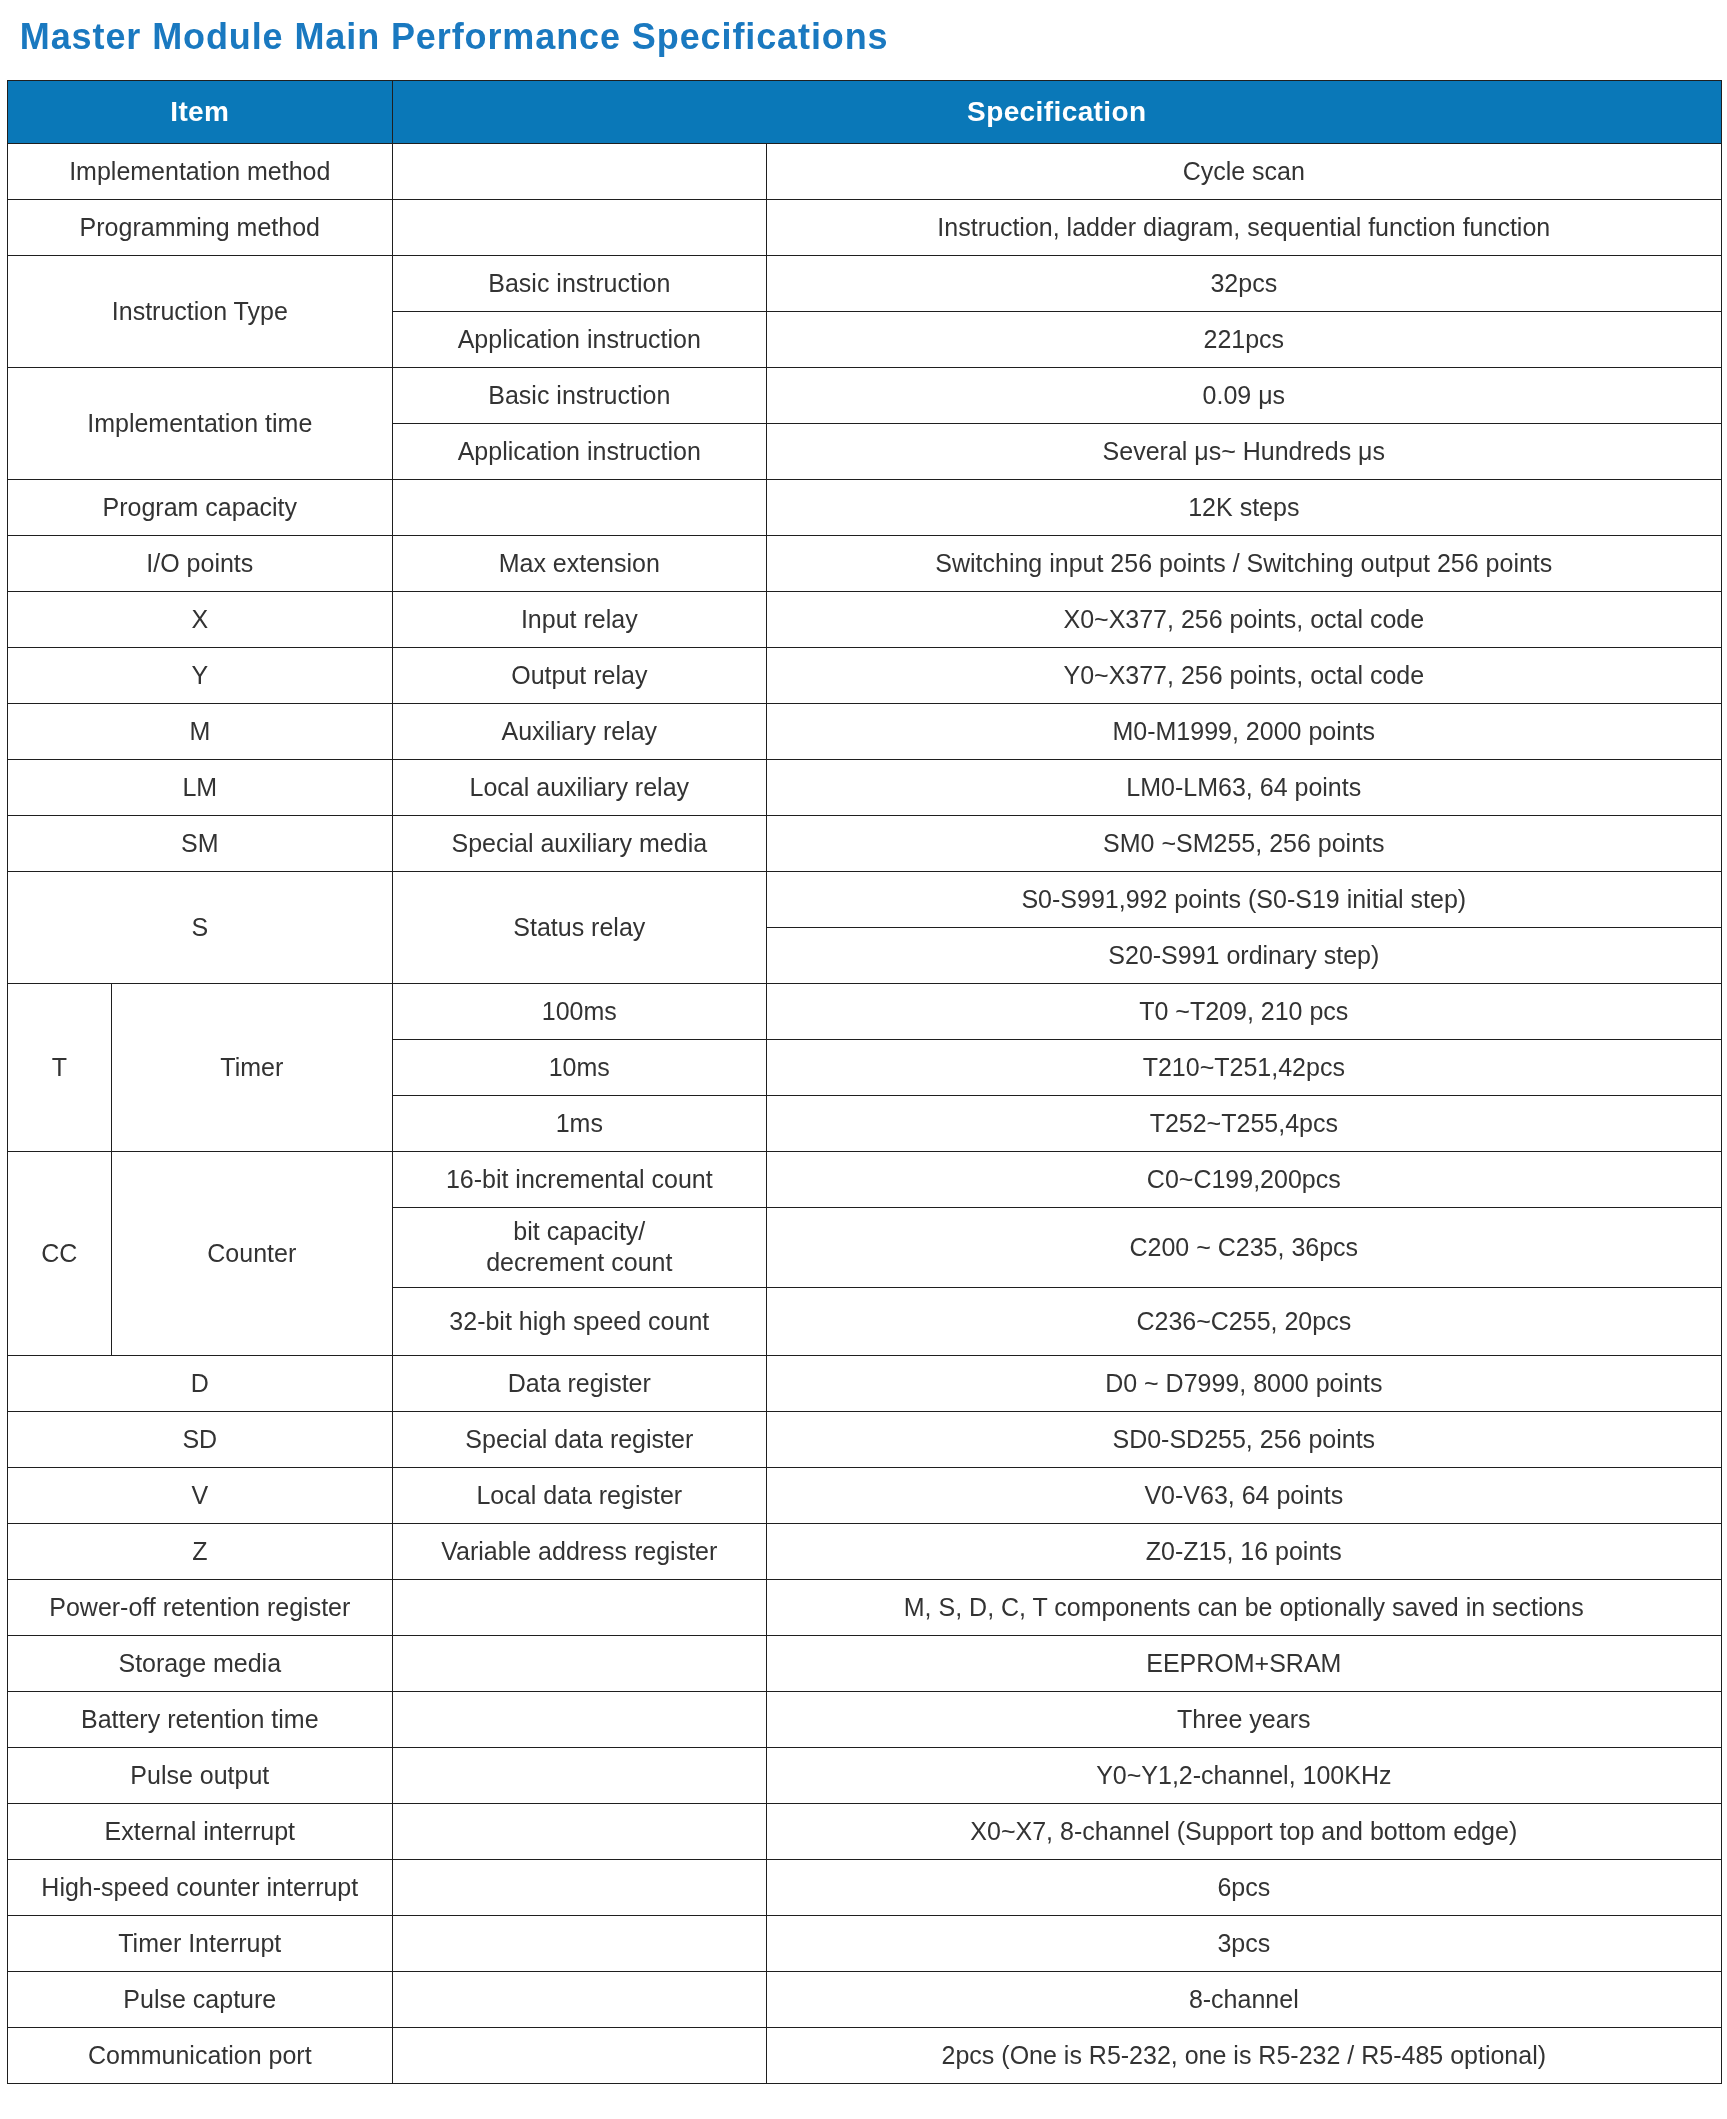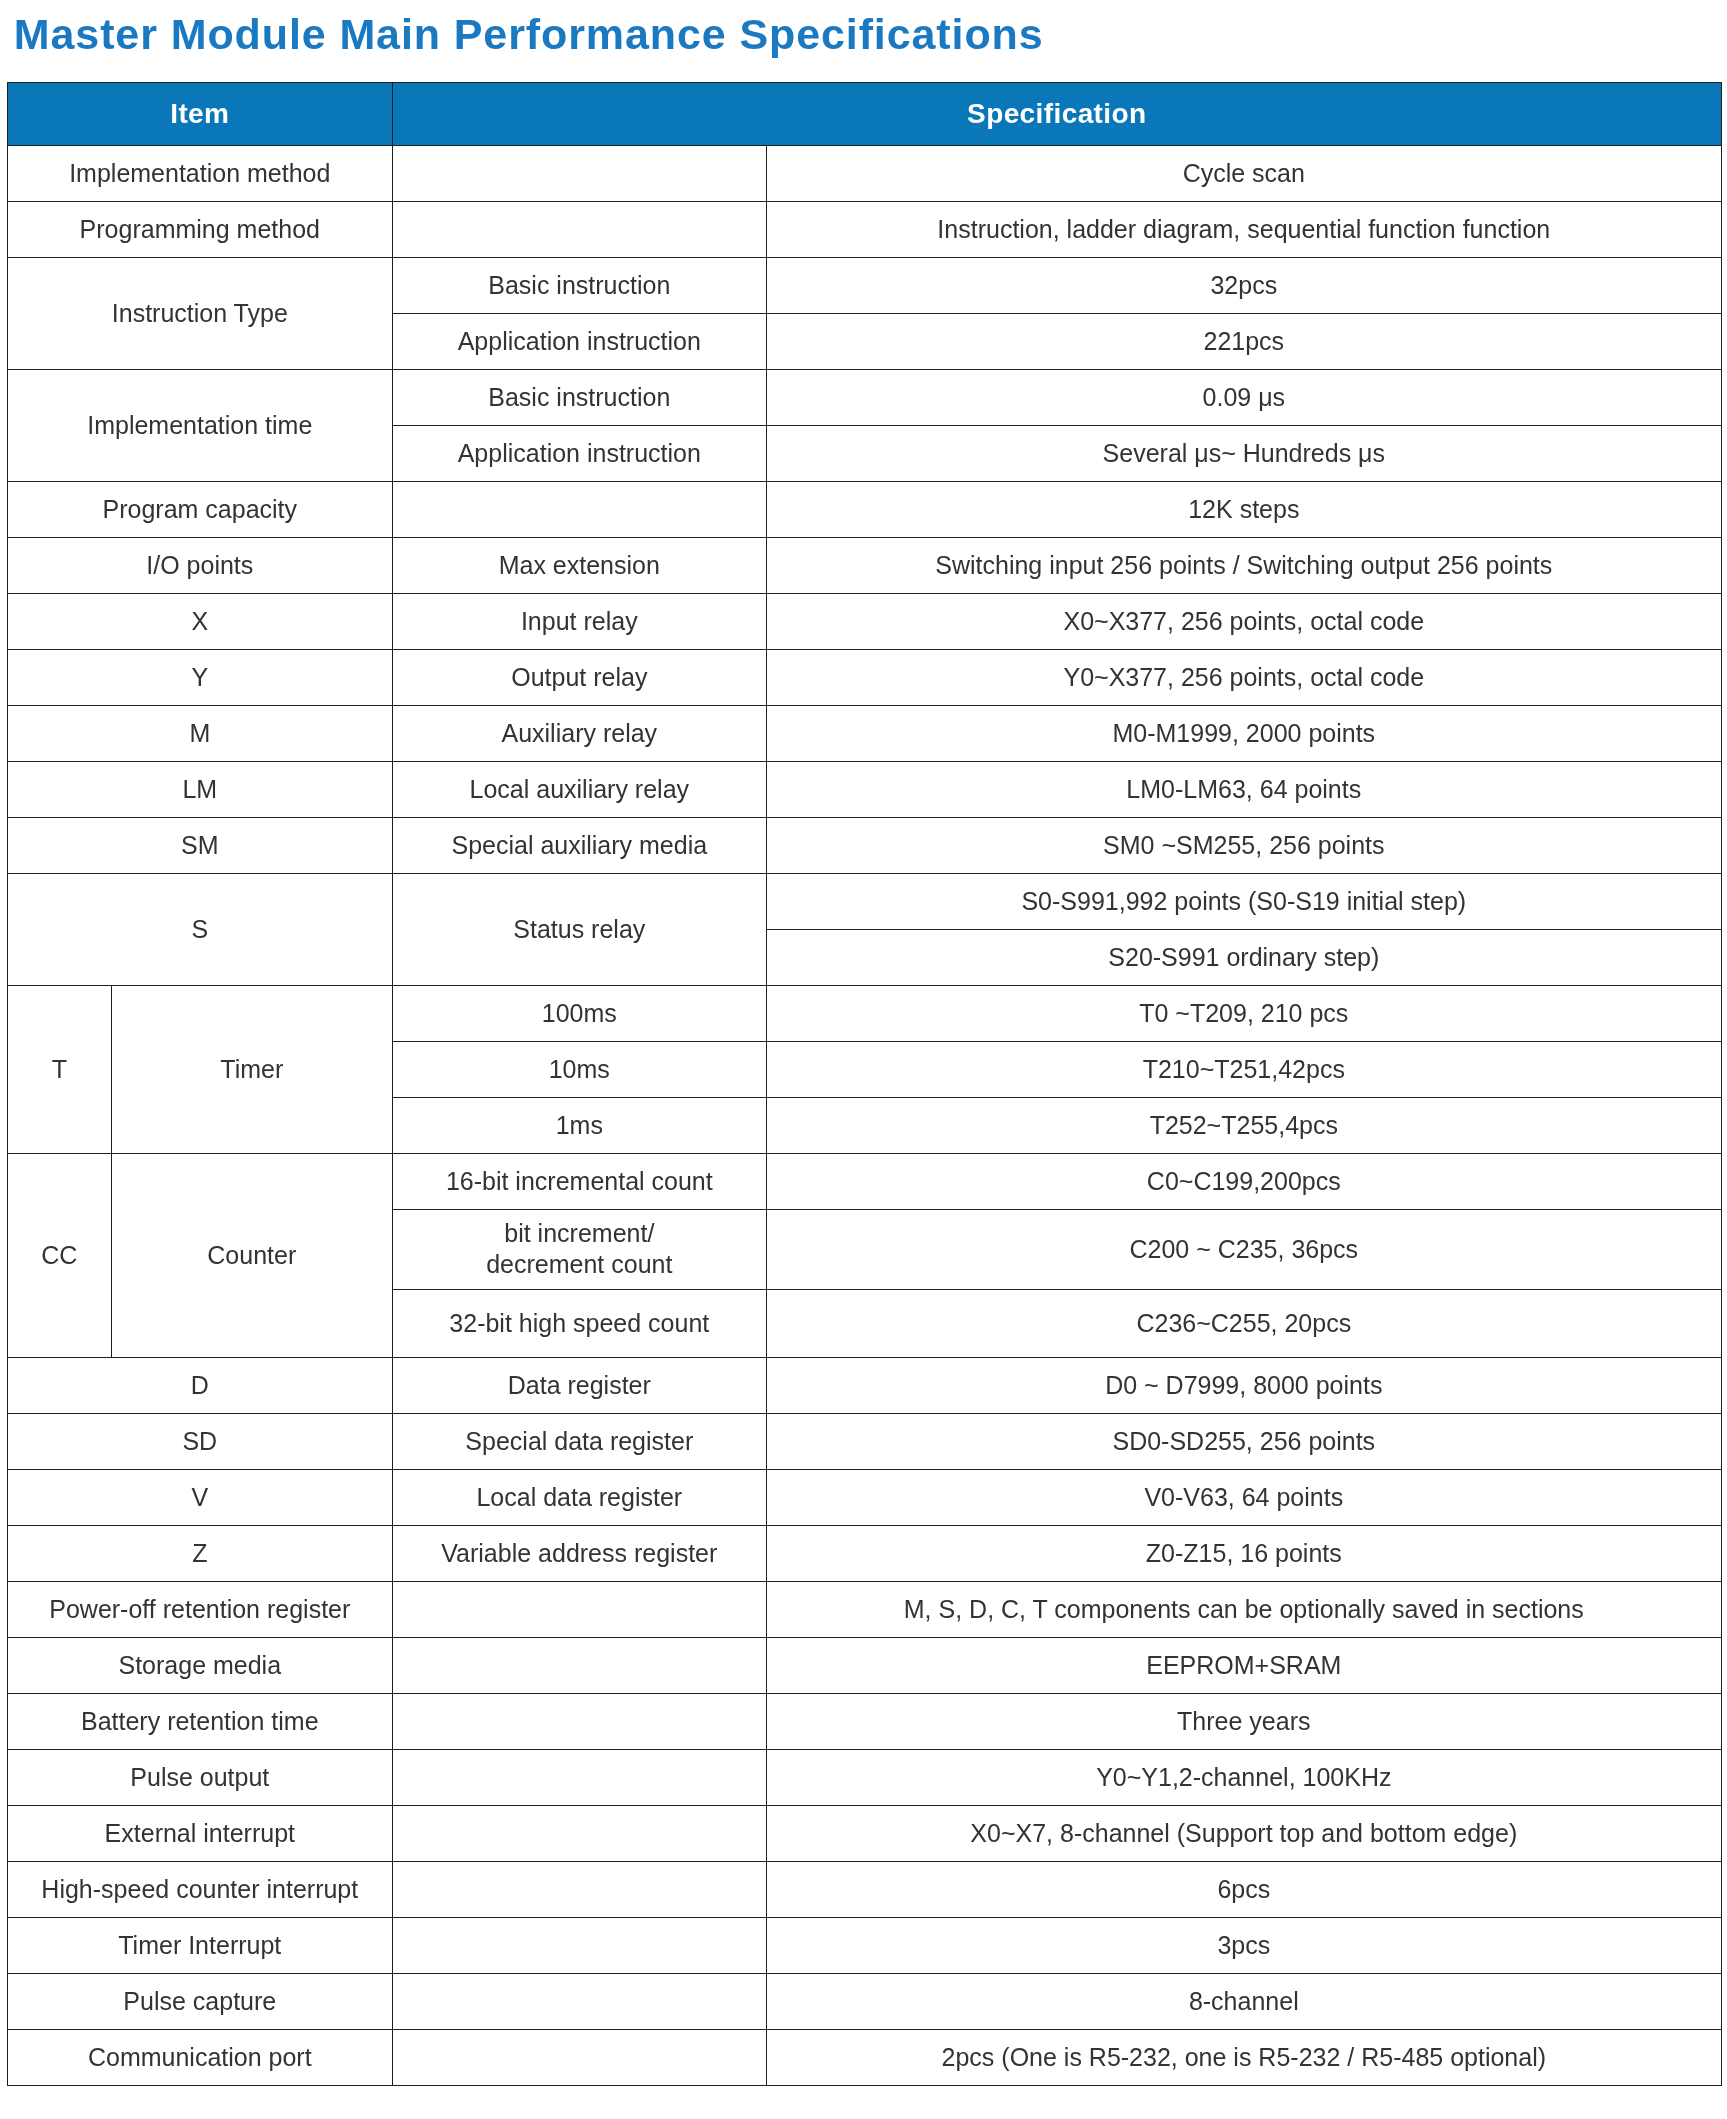--- a/index.html
+++ b/index.html
@@ -7,23 +7,23 @@
   html, body { margin: 0; padding: 0; background: #ffffff; }
   .page {
     width: 1728px;
     height: 2120px;
     padding: 3.4px 6.8px 0 6.8px;
     overflow: hidden;
     background: #ffffff;
     font-family: "Liberation Sans", "DejaVu Sans", sans-serif;
   }
   .title {
-    margin: 7px;
+    margin: 13px;
     color: #1a79c0;
-    font-size: 43px;
+    font-size: 36px;
     line-height: 1.15;
     font-weight: 700;
     letter-spacing: 0.9px;
     font-family: "Liberation Sans", "DejaVu Sans", sans-serif;
   }
   table.spec {
     border-collapse: collapse;
     table-layout: fixed;
     width: 1714px;
     margin-top: 22px;
@@ -164,21 +164,21 @@
         <td class="c-sub">1ms</td>
         <td class="c-spec">T252~T255,4pcs</td>
       </tr>
       <tr>
         <td class="c-narrow" rowspan="3">CC</td>
         <td class="c-wide" rowspan="3">Counter</td>
         <td class="c-sub">16-bit incremental count</td>
         <td class="c-spec">C0~C199,200pcs</td>
       </tr>
       <tr class="r-tall">
-        <td class="c-sub">bit increment/
+        <td class="c-sub">bit capacity/
 decrement count</td>
         <td class="c-spec">C200 ~ C235, 36pcs</td>
       </tr>
       <tr class="r-med">
         <td class="c-sub">32-bit high speed count</td>
         <td class="c-spec">C236~C255, 20pcs</td>
       </tr>
       <tr>
         <td class="c-item" colspan="2">D</td>
         <td class="c-sub">Data register</td>

